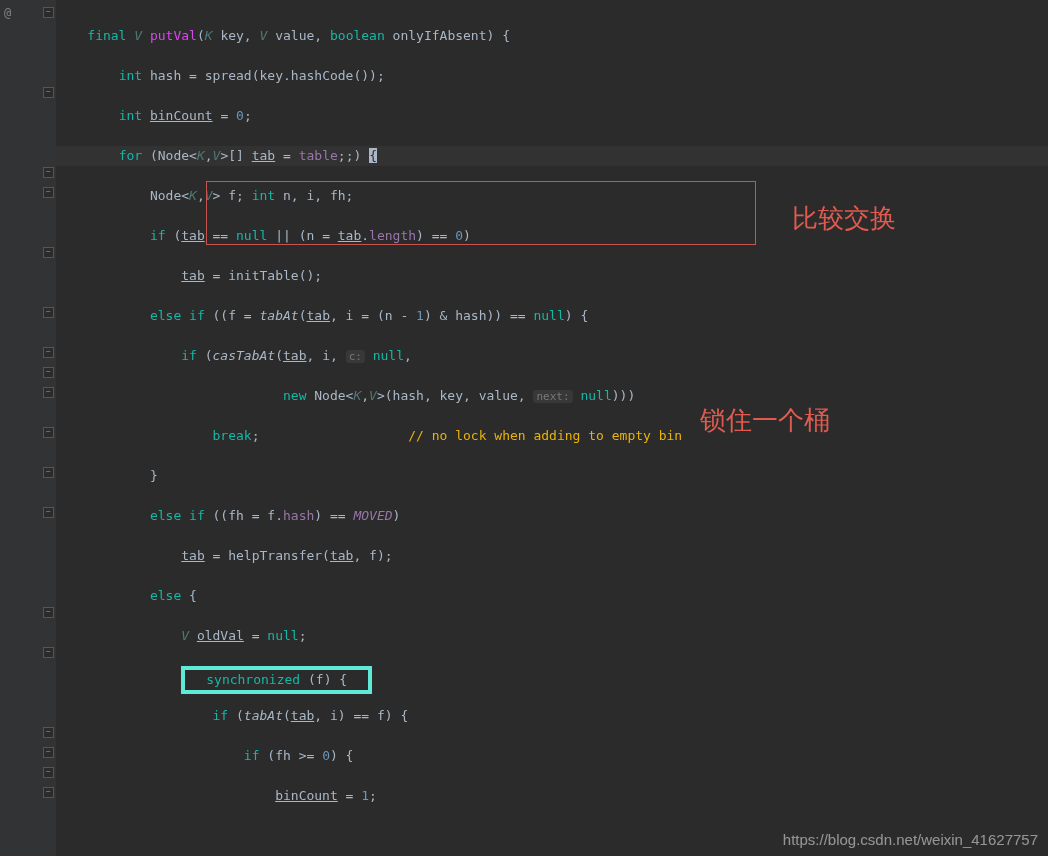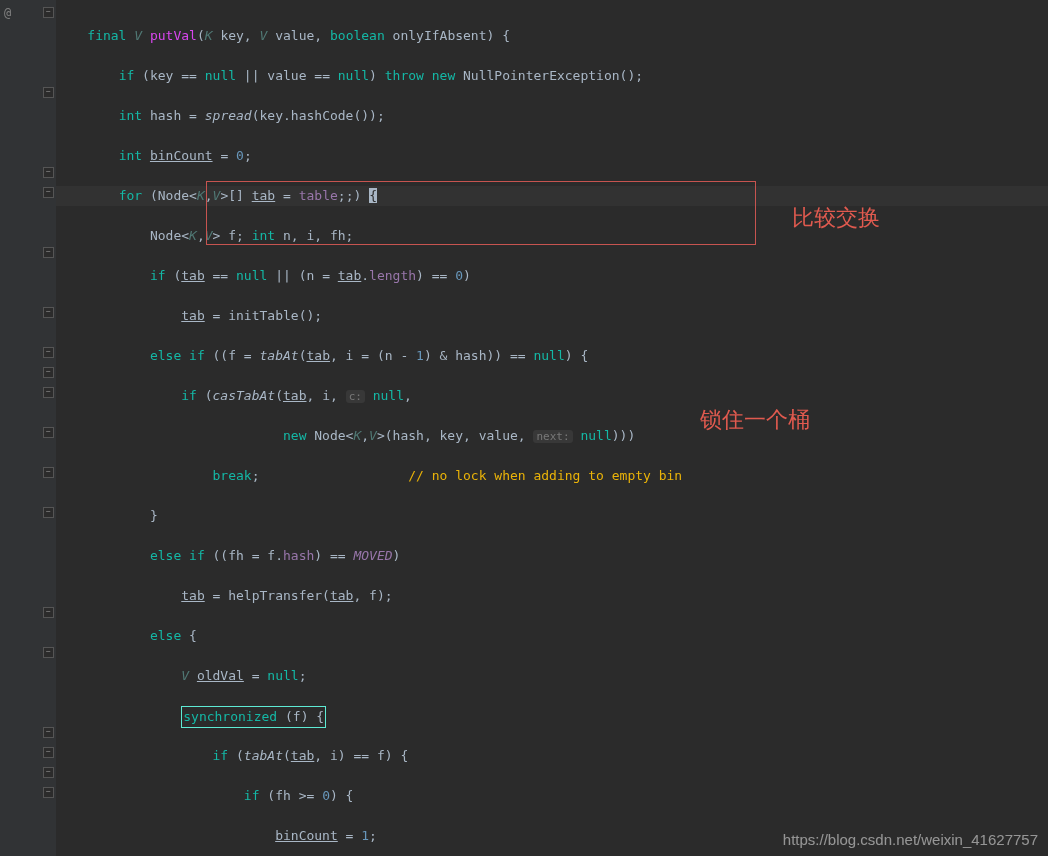--- a/index.html
+++ b/index.html
@@ -57,29 +57,29 @@
   .type { color: #507874; font-style: italic; }
   .num { color: #6897bb; }
   .field { color: #9876aa; }
   .param { color: #a9b7c6; }
   .comment { color: #eab308; }
   .hint { color: #787878; background:#383838; padding:0 3px; border-radius:3px; font-size:11px;}
   .method { color: #d946ef; }
   .underline { text-decoration: underline; }
   .caret-br { background: #a9b7c6; color: #2b2b2b; }
   .boxed-red {
-    border: 1px solid #5eead4;
+    border: 4px solid #5eead4;
     display: inline-block;
-    padding: 0 1px;
+    padding: 0 21px;
   }
   .note {
     position: absolute;
     color: #e05a4f;
     font-family: "Microsoft YaHei", sans-serif;
-    font-size: 22px;
+    font-size: 26px;
     font-weight: 500;
   }
   .watermark {
     position: absolute;
     right: 10px;
     bottom: 8px;
     color: rgba(255,255,255,0.5);
     font-family: sans-serif;
     font-size: 15px;
   }
@@ -110,22 +110,21 @@
     <div class="fold" style="top:607px">−</div>
     <div class="fold" style="top:647px">−</div>
     <div class="fold" style="top:727px">−</div>
     <div class="fold" style="top:747px">−</div>
     <div class="fold" style="top:767px">−</div>
     <div class="fold" style="top:787px">−</div>
   </div>
 
   <div class="code">
 <div class="line">    <span class="kw">final</span> <span class="type">V</span> <span class="method">putVal</span>(<span class="type">K</span> key, <span class="type">V</span> value, <span class="kw">boolean</span> onlyIfAbsent) {</div>
-<div class="line">        <span class="kw">if</span> (key == <span class="kw">null</span> || value == <span class="kw">null</span>) <span class="kw">throw new</span> NullPointerException();</div>
-<div class="line">        <span class="kw">int</span> hash = <span class="param" style="font-style:italic">spread</span>(key.hashCode());</div>
+<div class="line">        <span class="kw">int</span> hash = <span class="param" style="">spread</span>(key.hashCode());</div>
 <div class="line">        <span class="kw">int</span> <span class="underline">binCount</span> = <span class="num">0</span>;</div>
 <div class="line line-hl">        <span class="kw">for</span> (Node&lt;<span class="type">K</span>,<span class="type">V</span>&gt;[] <span class="underline">tab</span> = <span class="field">table</span>;;) <span class="caret-br">{</span></div>
 <div class="line">            Node&lt;<span class="type">K</span>,<span class="type">V</span>&gt; f; <span class="kw">int</span> n, i, fh;</div>
 <div class="line">            <span class="kw">if</span> (<span class="underline">tab</span> == <span class="kw">null</span> || (n = <span class="underline">tab</span>.<span class="field">length</span>) == <span class="num">0</span>)</div>
 <div class="line">                <span class="underline">tab</span> = initTable();</div>
 <div class="line">            <span class="kw">else if</span> ((f = <span style="font-style:italic">tabAt</span>(<span class="underline">tab</span>, i = (n - <span class="num">1</span>) &amp; hash)) == <span class="kw">null</span>) {</div>
 <div class="line">                <span class="kw">if</span> (<span style="font-style:italic">casTabAt</span>(<span class="underline">tab</span>, i, <span class="hint">c:</span> <span class="kw">null</span>,</div>
 <div class="line">                             <span class="kw">new</span> Node&lt;<span class="type">K</span>,<span class="type">V</span>&gt;(hash, key, value, <span class="hint">next:</span> <span class="kw">null</span>)))</div>
 <div class="line">                    <span class="kw">break</span>;                   <span class="comment">// no lock when adding to empty bin</span></div>
 <div class="line">            }</div>

